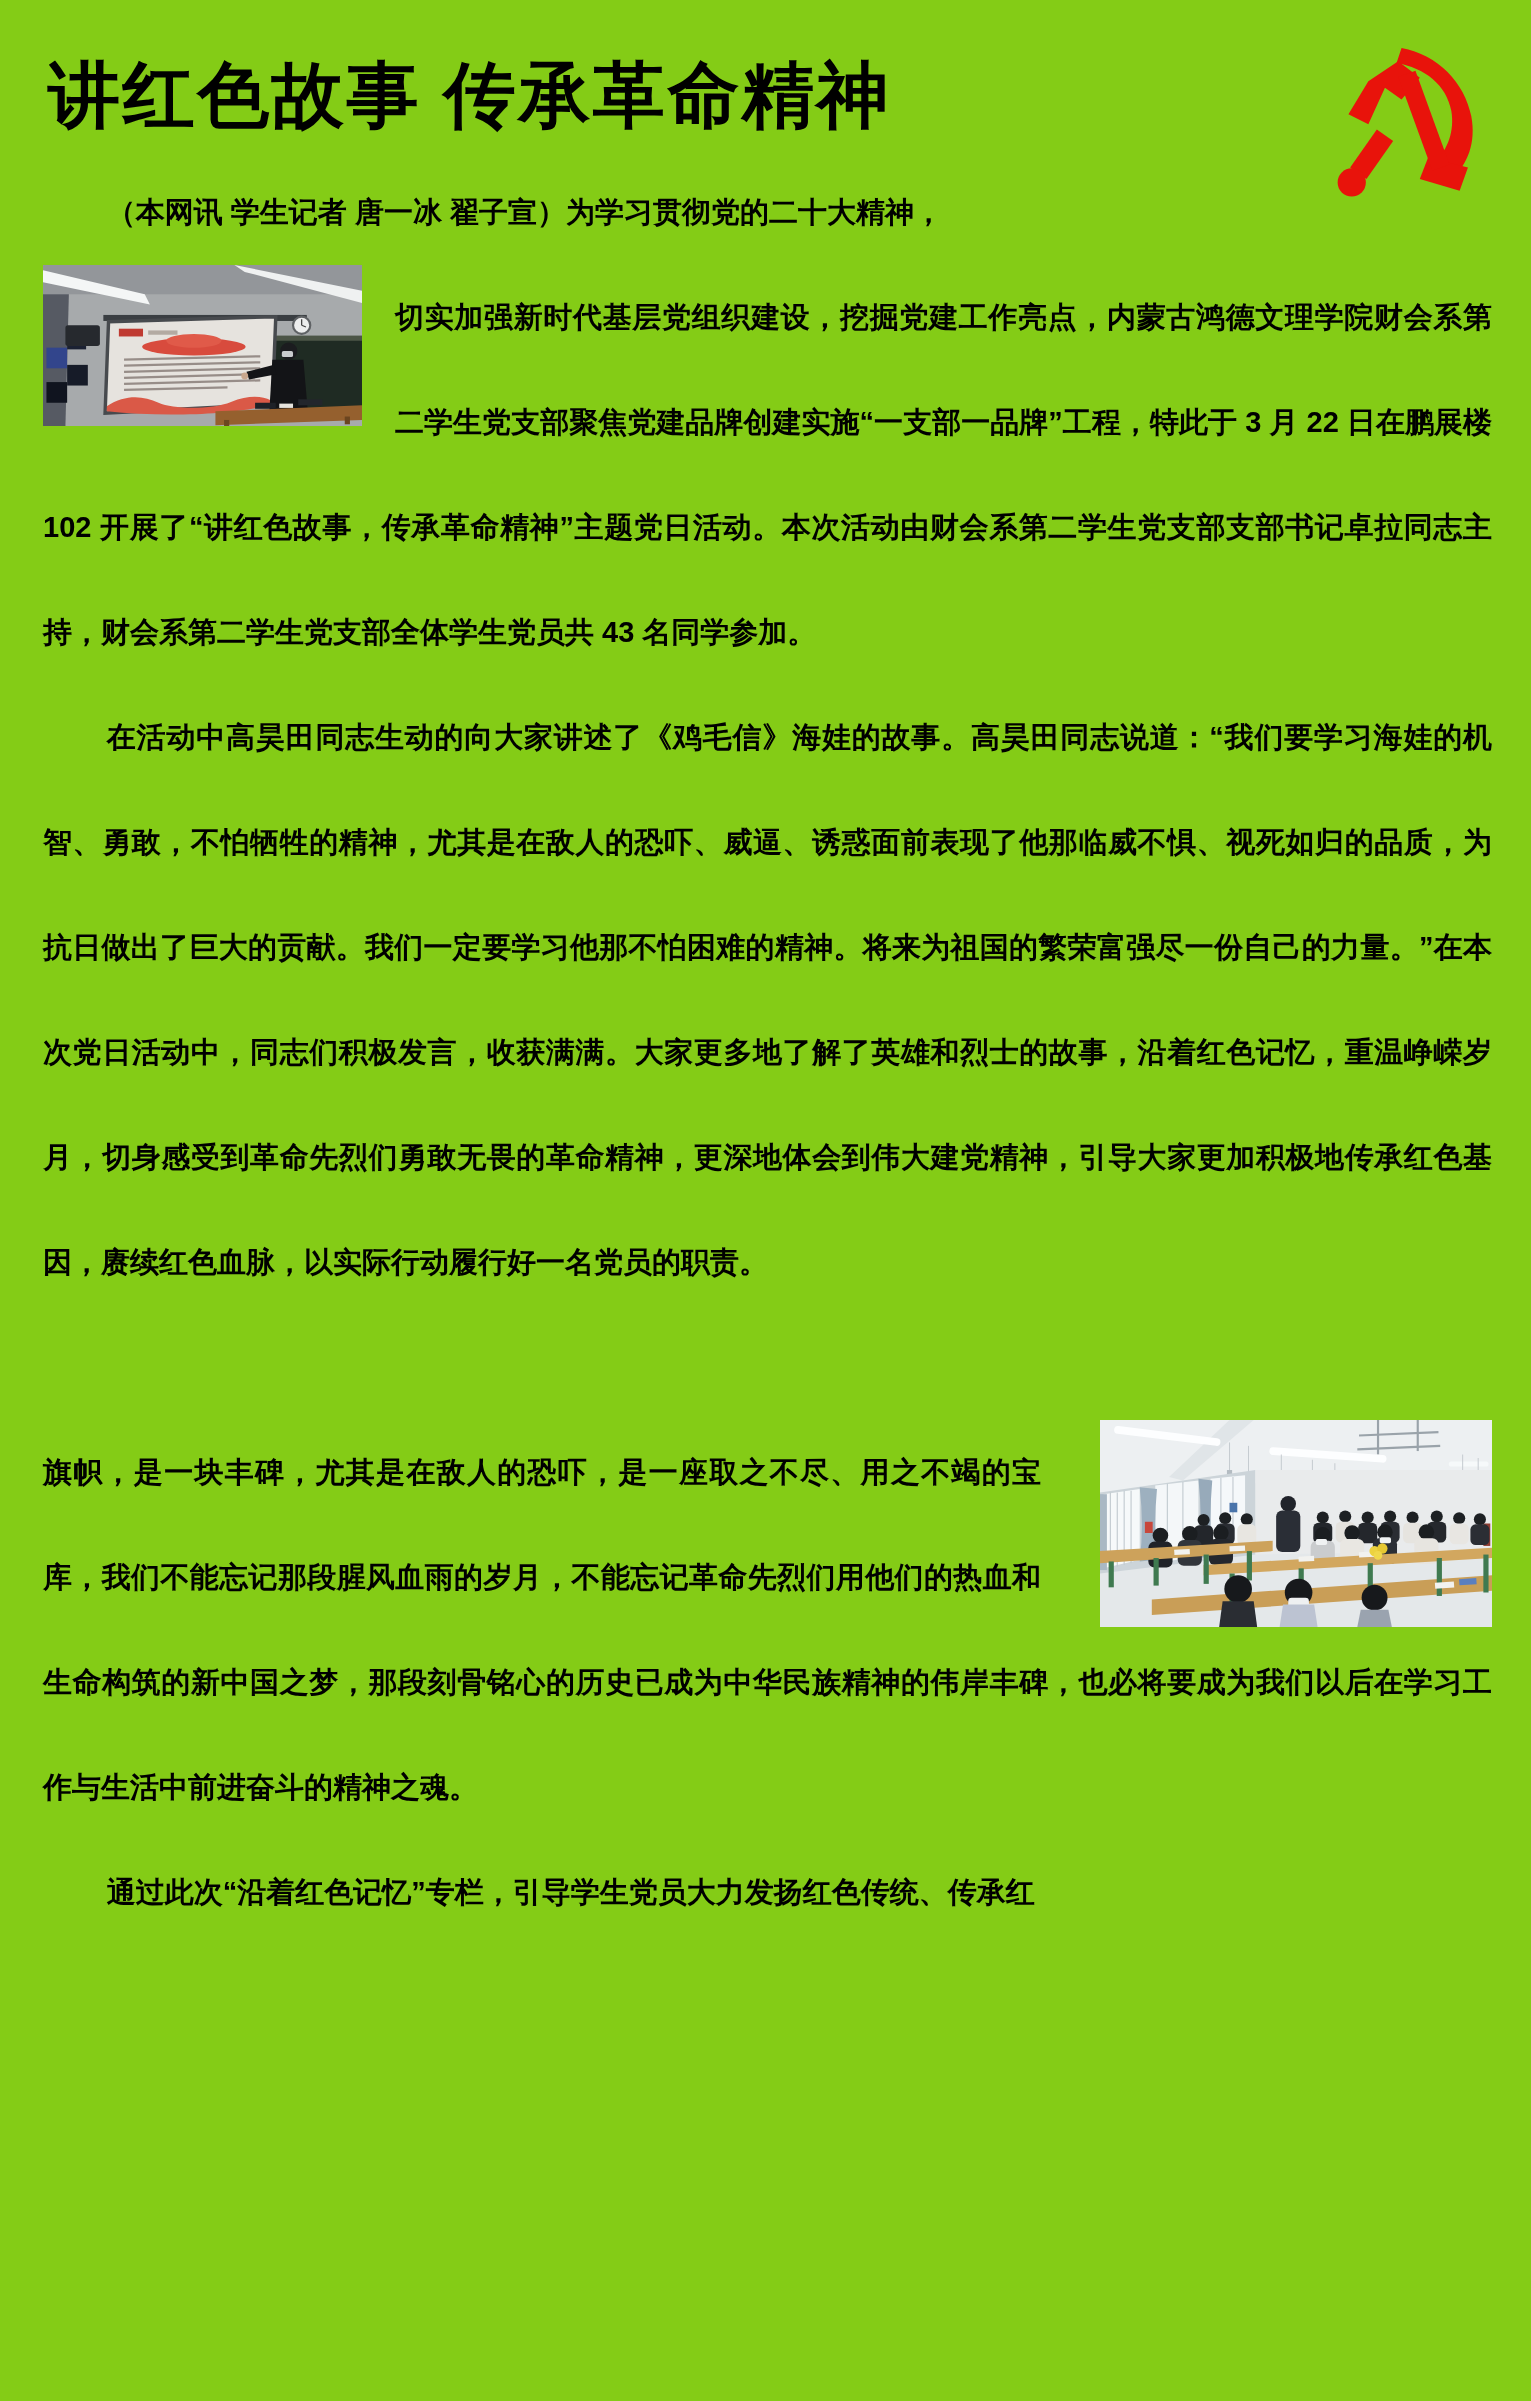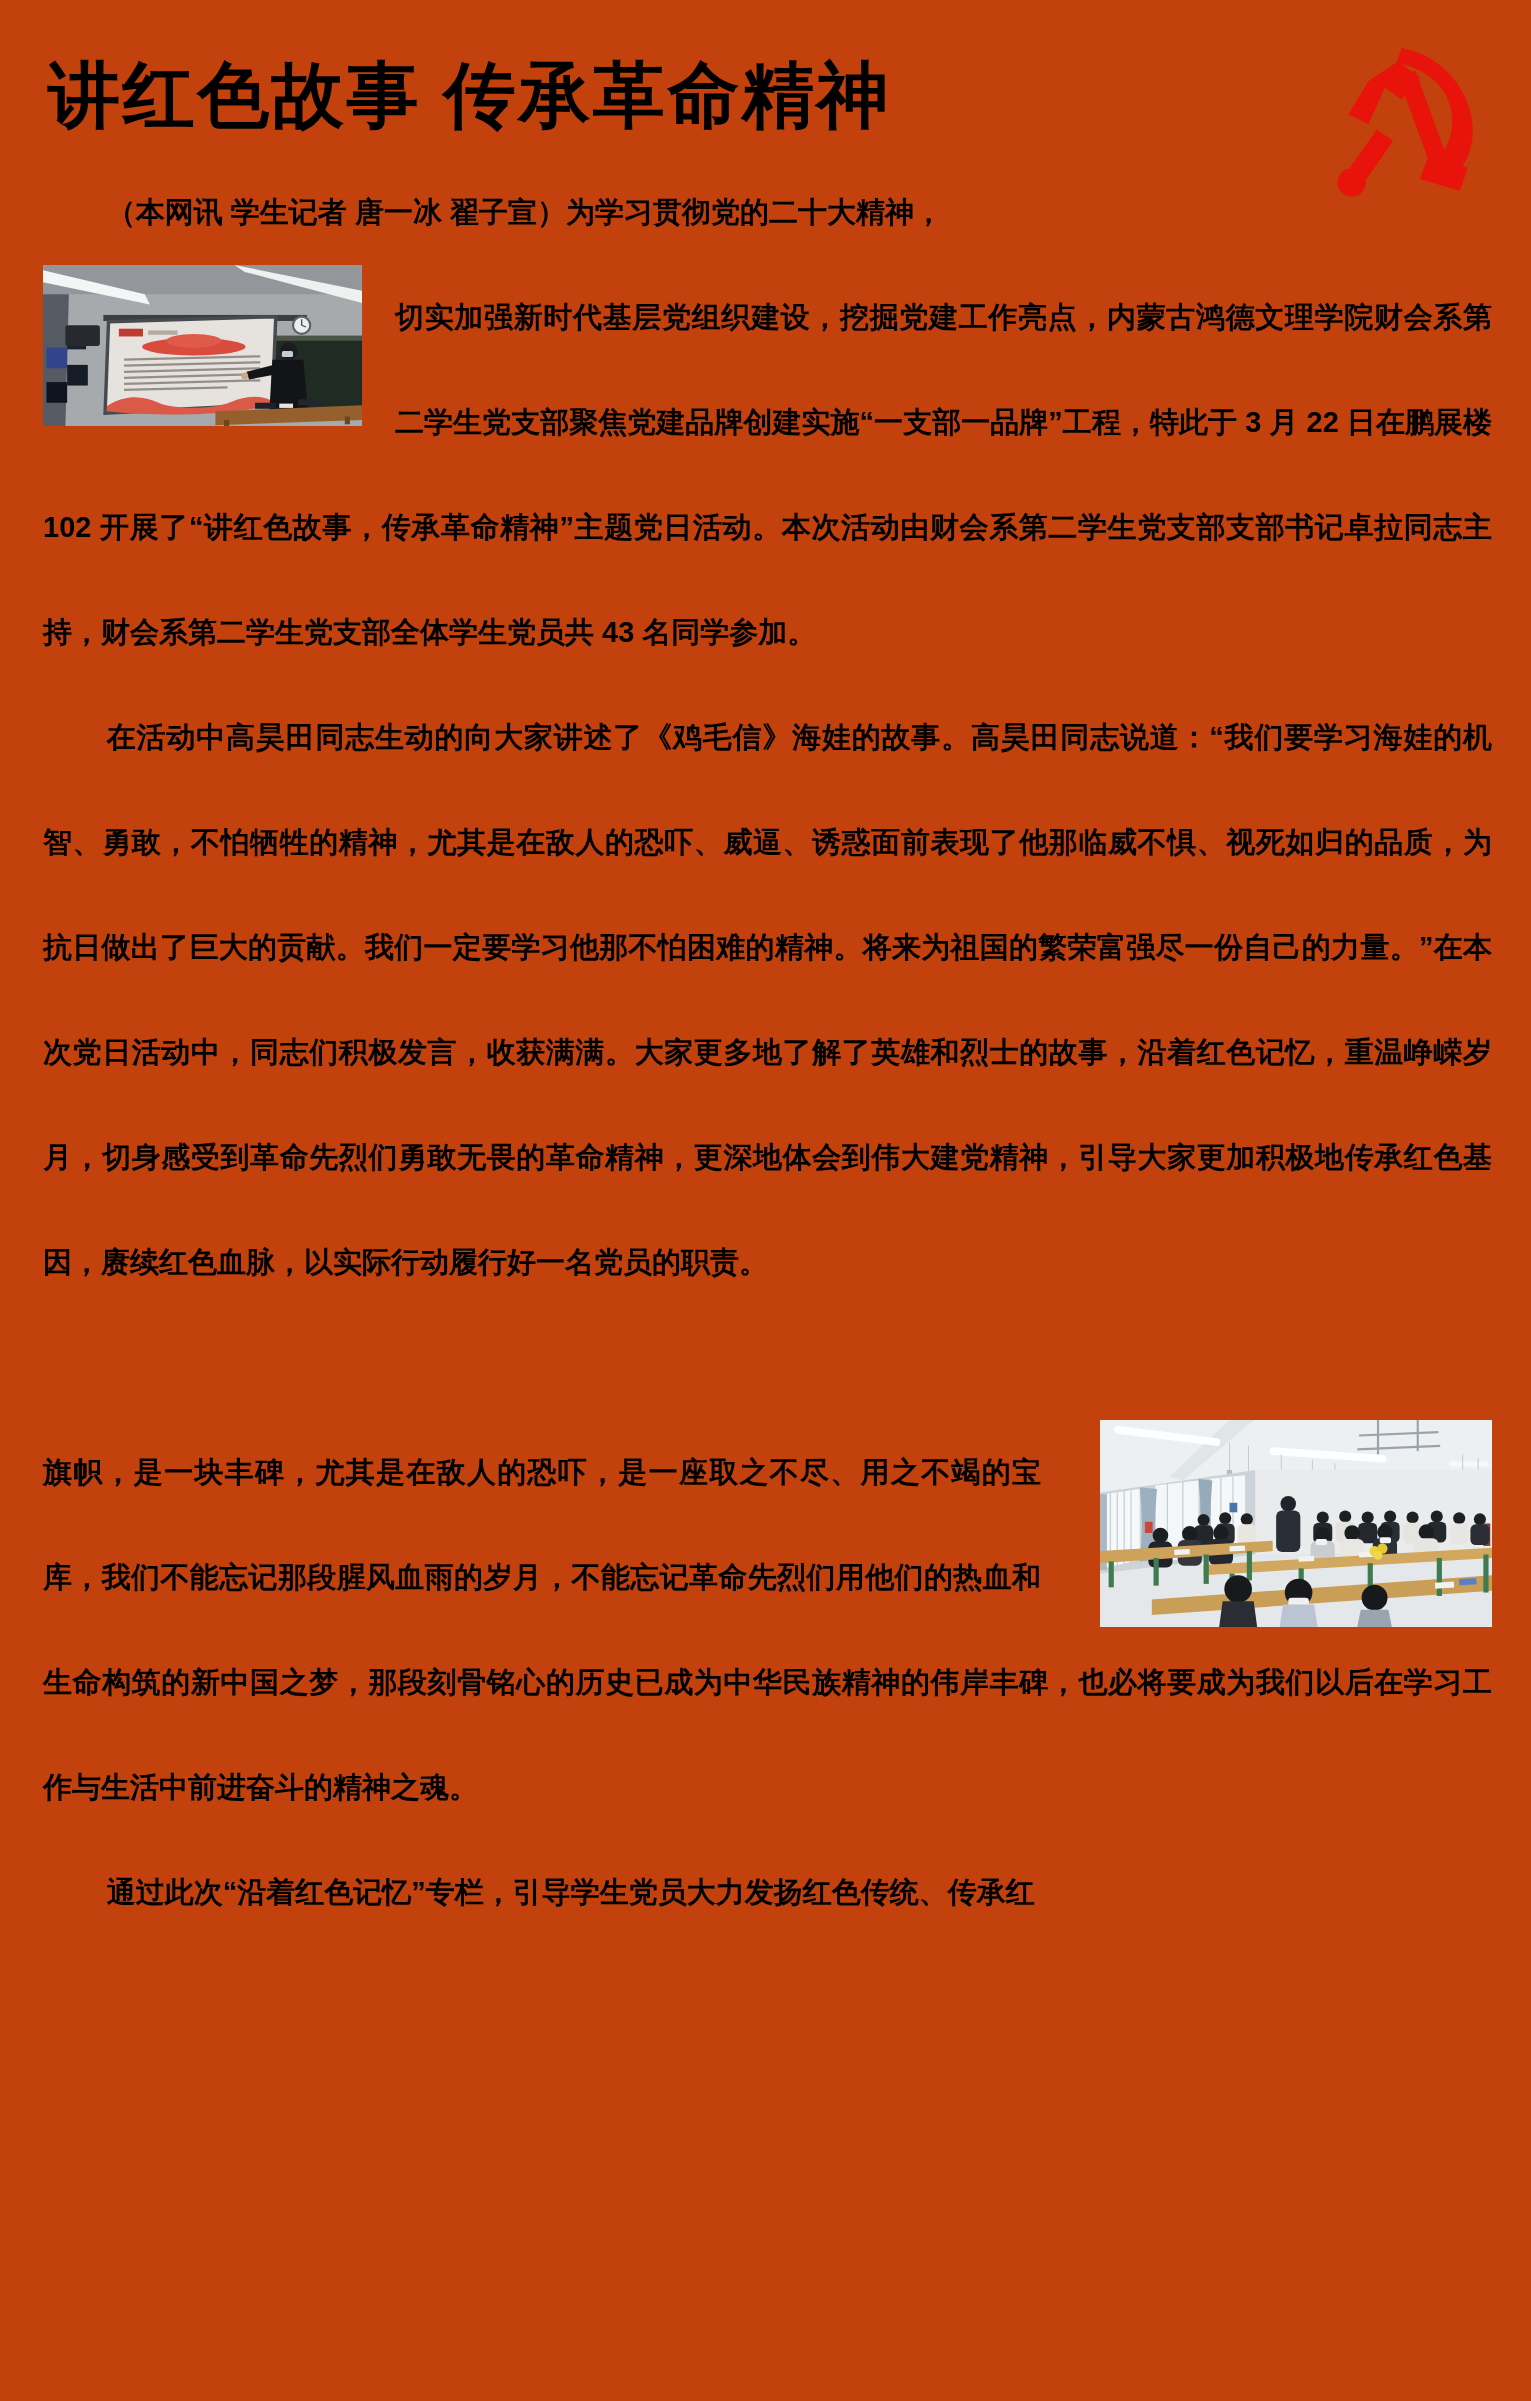--- a/index.html
+++ b/index.html
@@ -1,19 +1,19 @@
 <!DOCTYPE html>
 <html lang="zh" style="font-size:14px"><head>
 <meta charset="utf-8">
 <style>
   html,body{margin:0;padding:0;background:#ffffff;}
   .page{
     position:relative;
     width:1532px;height:2401px;
-    background:#c2410c;
+    background:#84cc16;
     overflow:hidden;
     color:#000;
     font-family:"Liberation Sans","DejaVu Sans",sans-serif;
   }
   .title{
     position:absolute;
     left:48px;top:48px;
     margin:0;
     font-size:72px;
     font-weight:800;

